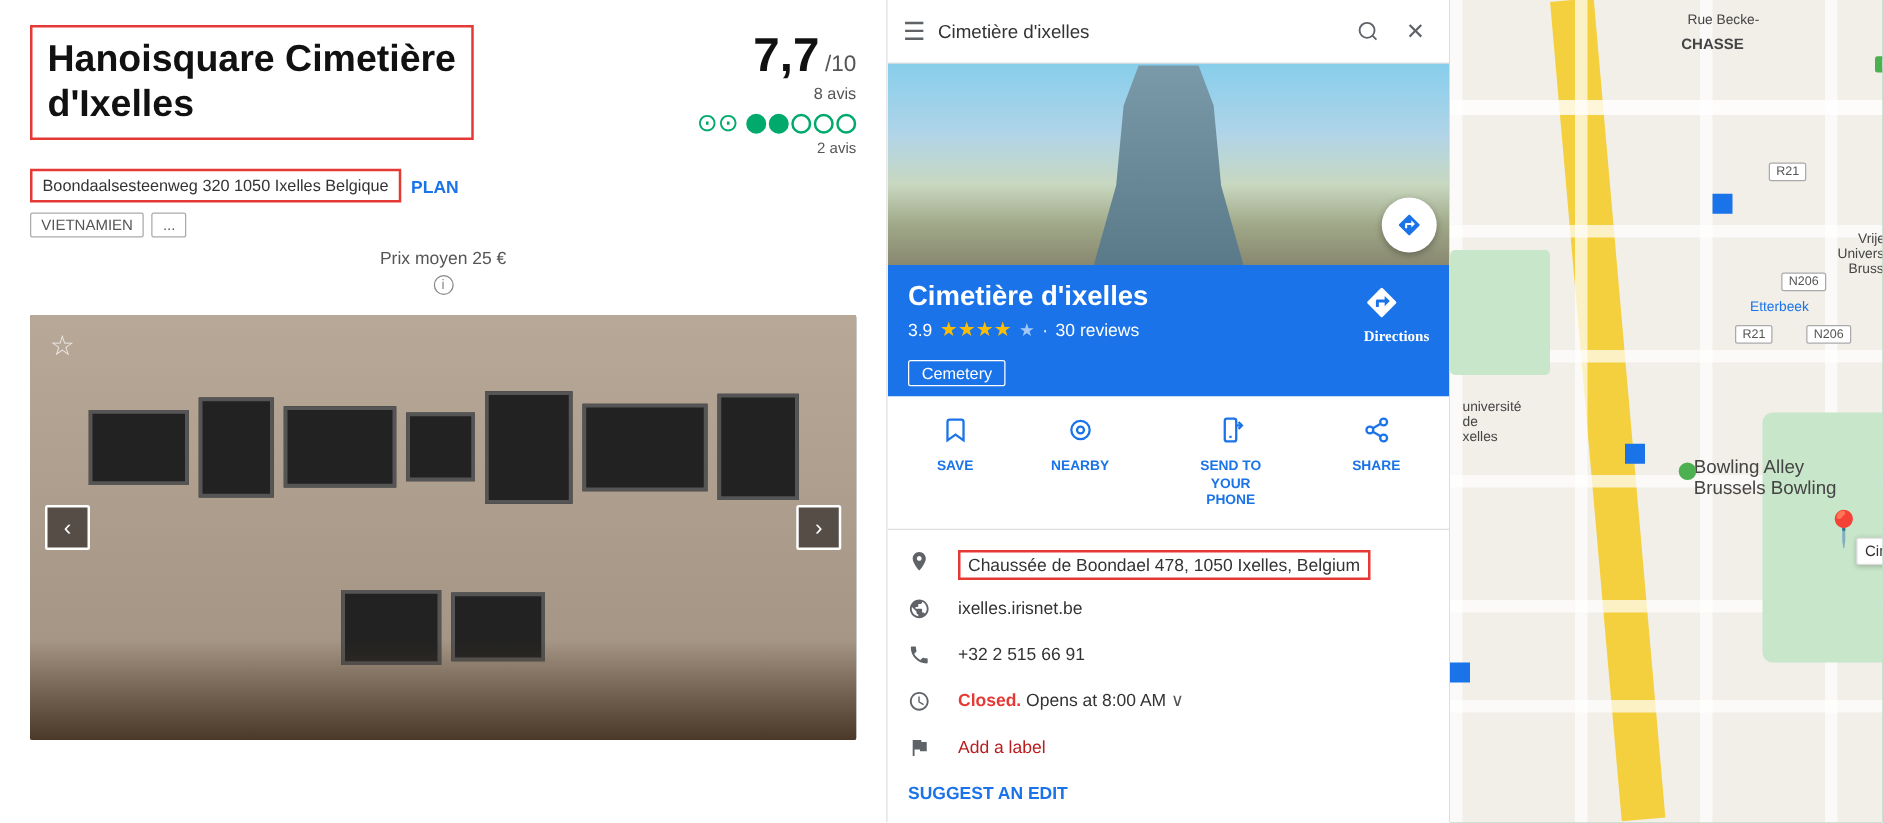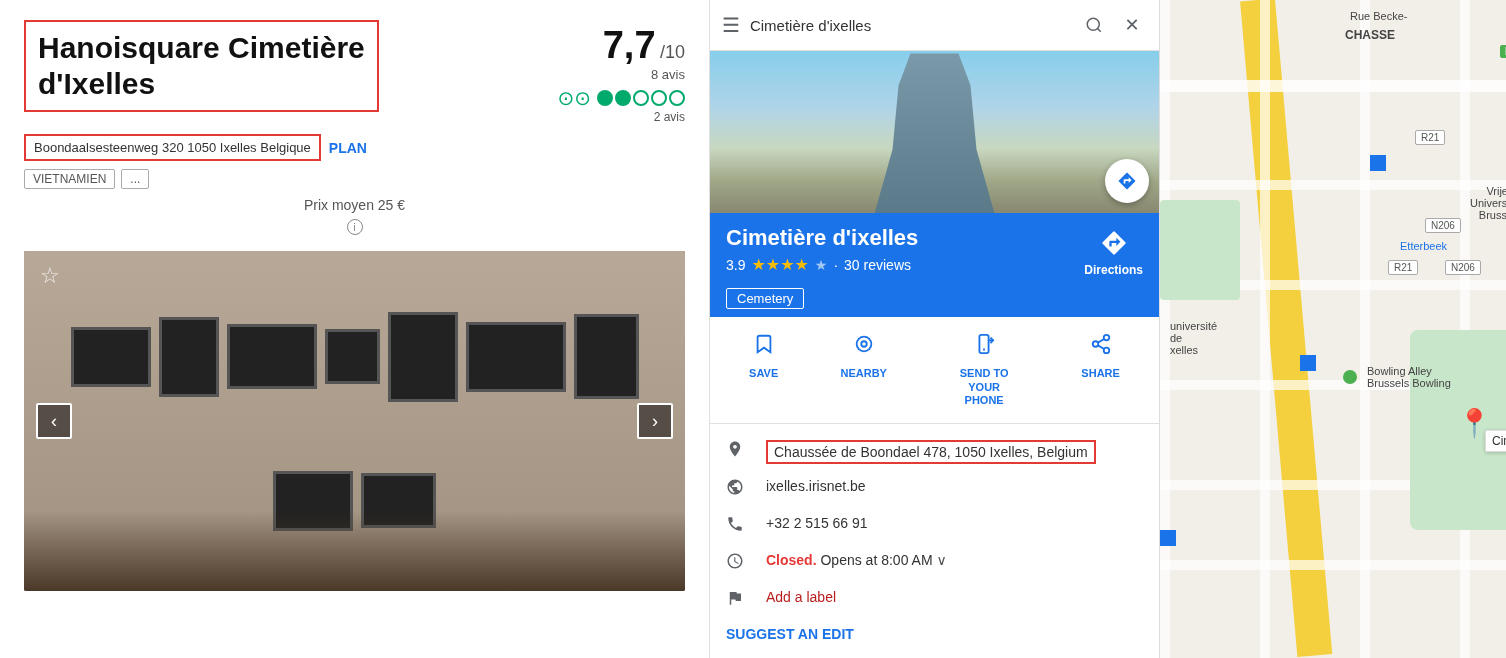--- a/index.html
+++ b/index.html
@@ -325,21 +325,21 @@
           <span>3.9</span>
           <span class="gm-stars">★★★★</span>
           <span style="opacity:0.6;">★</span>
           <span>·</span>
           <span>30 reviews</span>
         </div>
         <div style="margin-top:6px;">
           <span class="gm-tag">Cemetery</span>
         </div>
       </div>
-      <div style="text-align:center;margin-top:4px;">
+      <div style="margin-top:4px;font-family:Liberation Serif, serif;">
         <div style="font-size:22px;color:#fff;">
           <svg width="28" height="28" viewBox="0 0 24 24" fill="white">
               <path d="M21.71 11.29l-9-9a1 1 0 0 0-1.42 0l-9 9a1 1 0 0 0 0 1.42l9 9a1 1 0 0 0 1.42 0l9-9a1 1 0 0 0 0-1.42zM14 14.5V12h-4v3H8v-4a1 1 0 0 1 1-1h5V7.5l3.5 3.5-3.5 3.5z"></path>
             </svg>
         </div>
         <div style="font-size:12px;font-weight:bold;color:#fff;">Directions</div>
       </div>
     </div>
   </div>
 
@@ -455,21 +455,21 @@
     <div style="position:absolute;top:0;left:100px;width:10px;height:658px;background:#fff;opacity:0.7;"></div>
     <div style="position:absolute;top:0;left:200px;width:10px;height:658px;background:#fff;opacity:0.7;"></div>
     <div style="position:absolute;top:0;left:300px;width:10px;height:658px;background:#fff;opacity:0.7;"></div>
 
     <div class="park-area" style="left:250px;top:330px;width:120px;height:200px;border-radius:8px;"></div>
     <div class="park-area" style="left:0px;top:200px;width:80px;height:100px;"></div>
 
     <div class="map-label" style="top:10px;left:190px;">Rue Becke-</div>
     <div class="map-label" style="top:28px;left:185px;font-weight:bold;font-size:12px;">CHASSE</div>
     <div class="map-label" style="top:240px;left:240px;color:#1a73e8;">Etterbeek</div>
-    <div class="map-label" style="top:365px;left:195px;font-size:11px;margin-left:12px;">Bowling Alley<br>Brussels Bowling</div>
+    <div class="map-label" style="top:365px;left:195px;font-size:15px;">Bowling Alley<br>Brussels Bowling</div>
     <div class="map-label" style="top:185px;left:310px;font-size:11px;text-align:center;">Vrije<br>Universiteit<br>Brussel</div>
     <div class="map-label" style="top:320px;left:10px;font-size:11px;">université<br>de<br>xelles</div>
 
     <div style="position:absolute;top:370px;left:183px;width:14px;height:14px;border-radius:50%;background:#4caf50;"></div>
 
     <div class="highway-badge" style="top:45px;left:340px;">N4</div>
     <div class="road-badge" style="top:130px;left:255px;">R21</div>
     <div class="road-badge" style="top:260px;left:228px;">R21</div>
     <div class="road-badge" style="top:260px;left:285px;">N206</div>
     <div class="road-badge" style="top:218px;left:265px;">N206</div>

